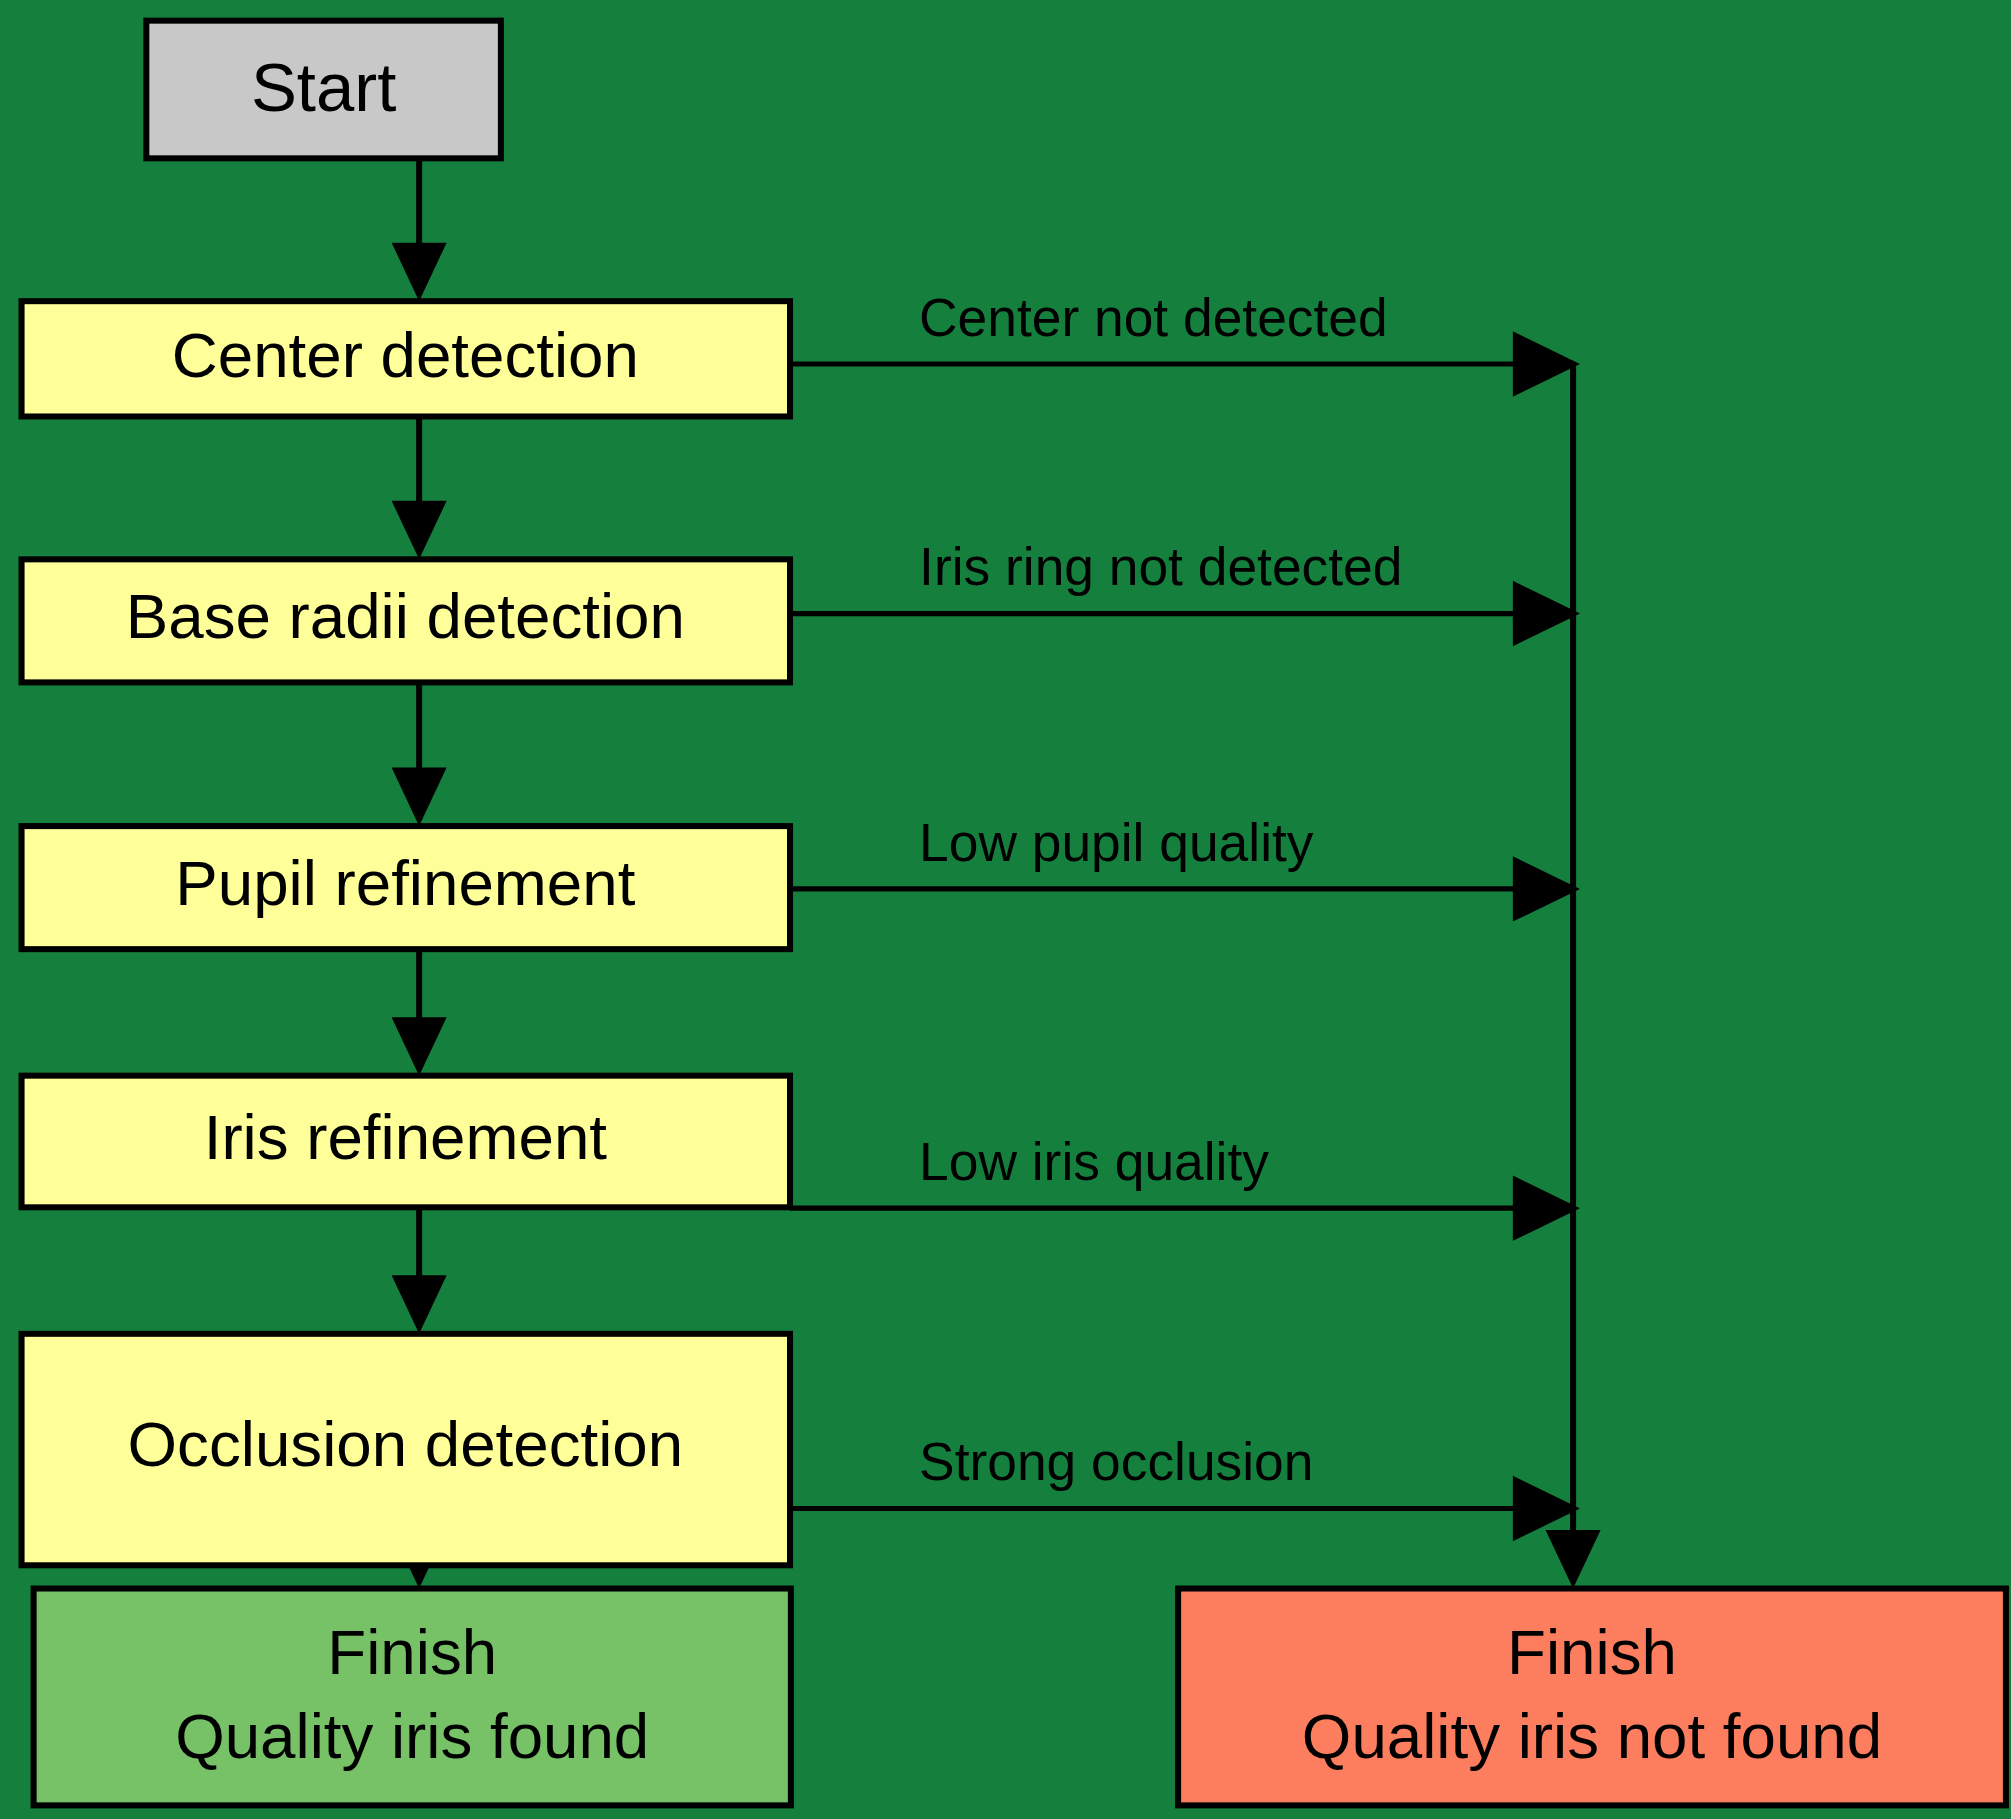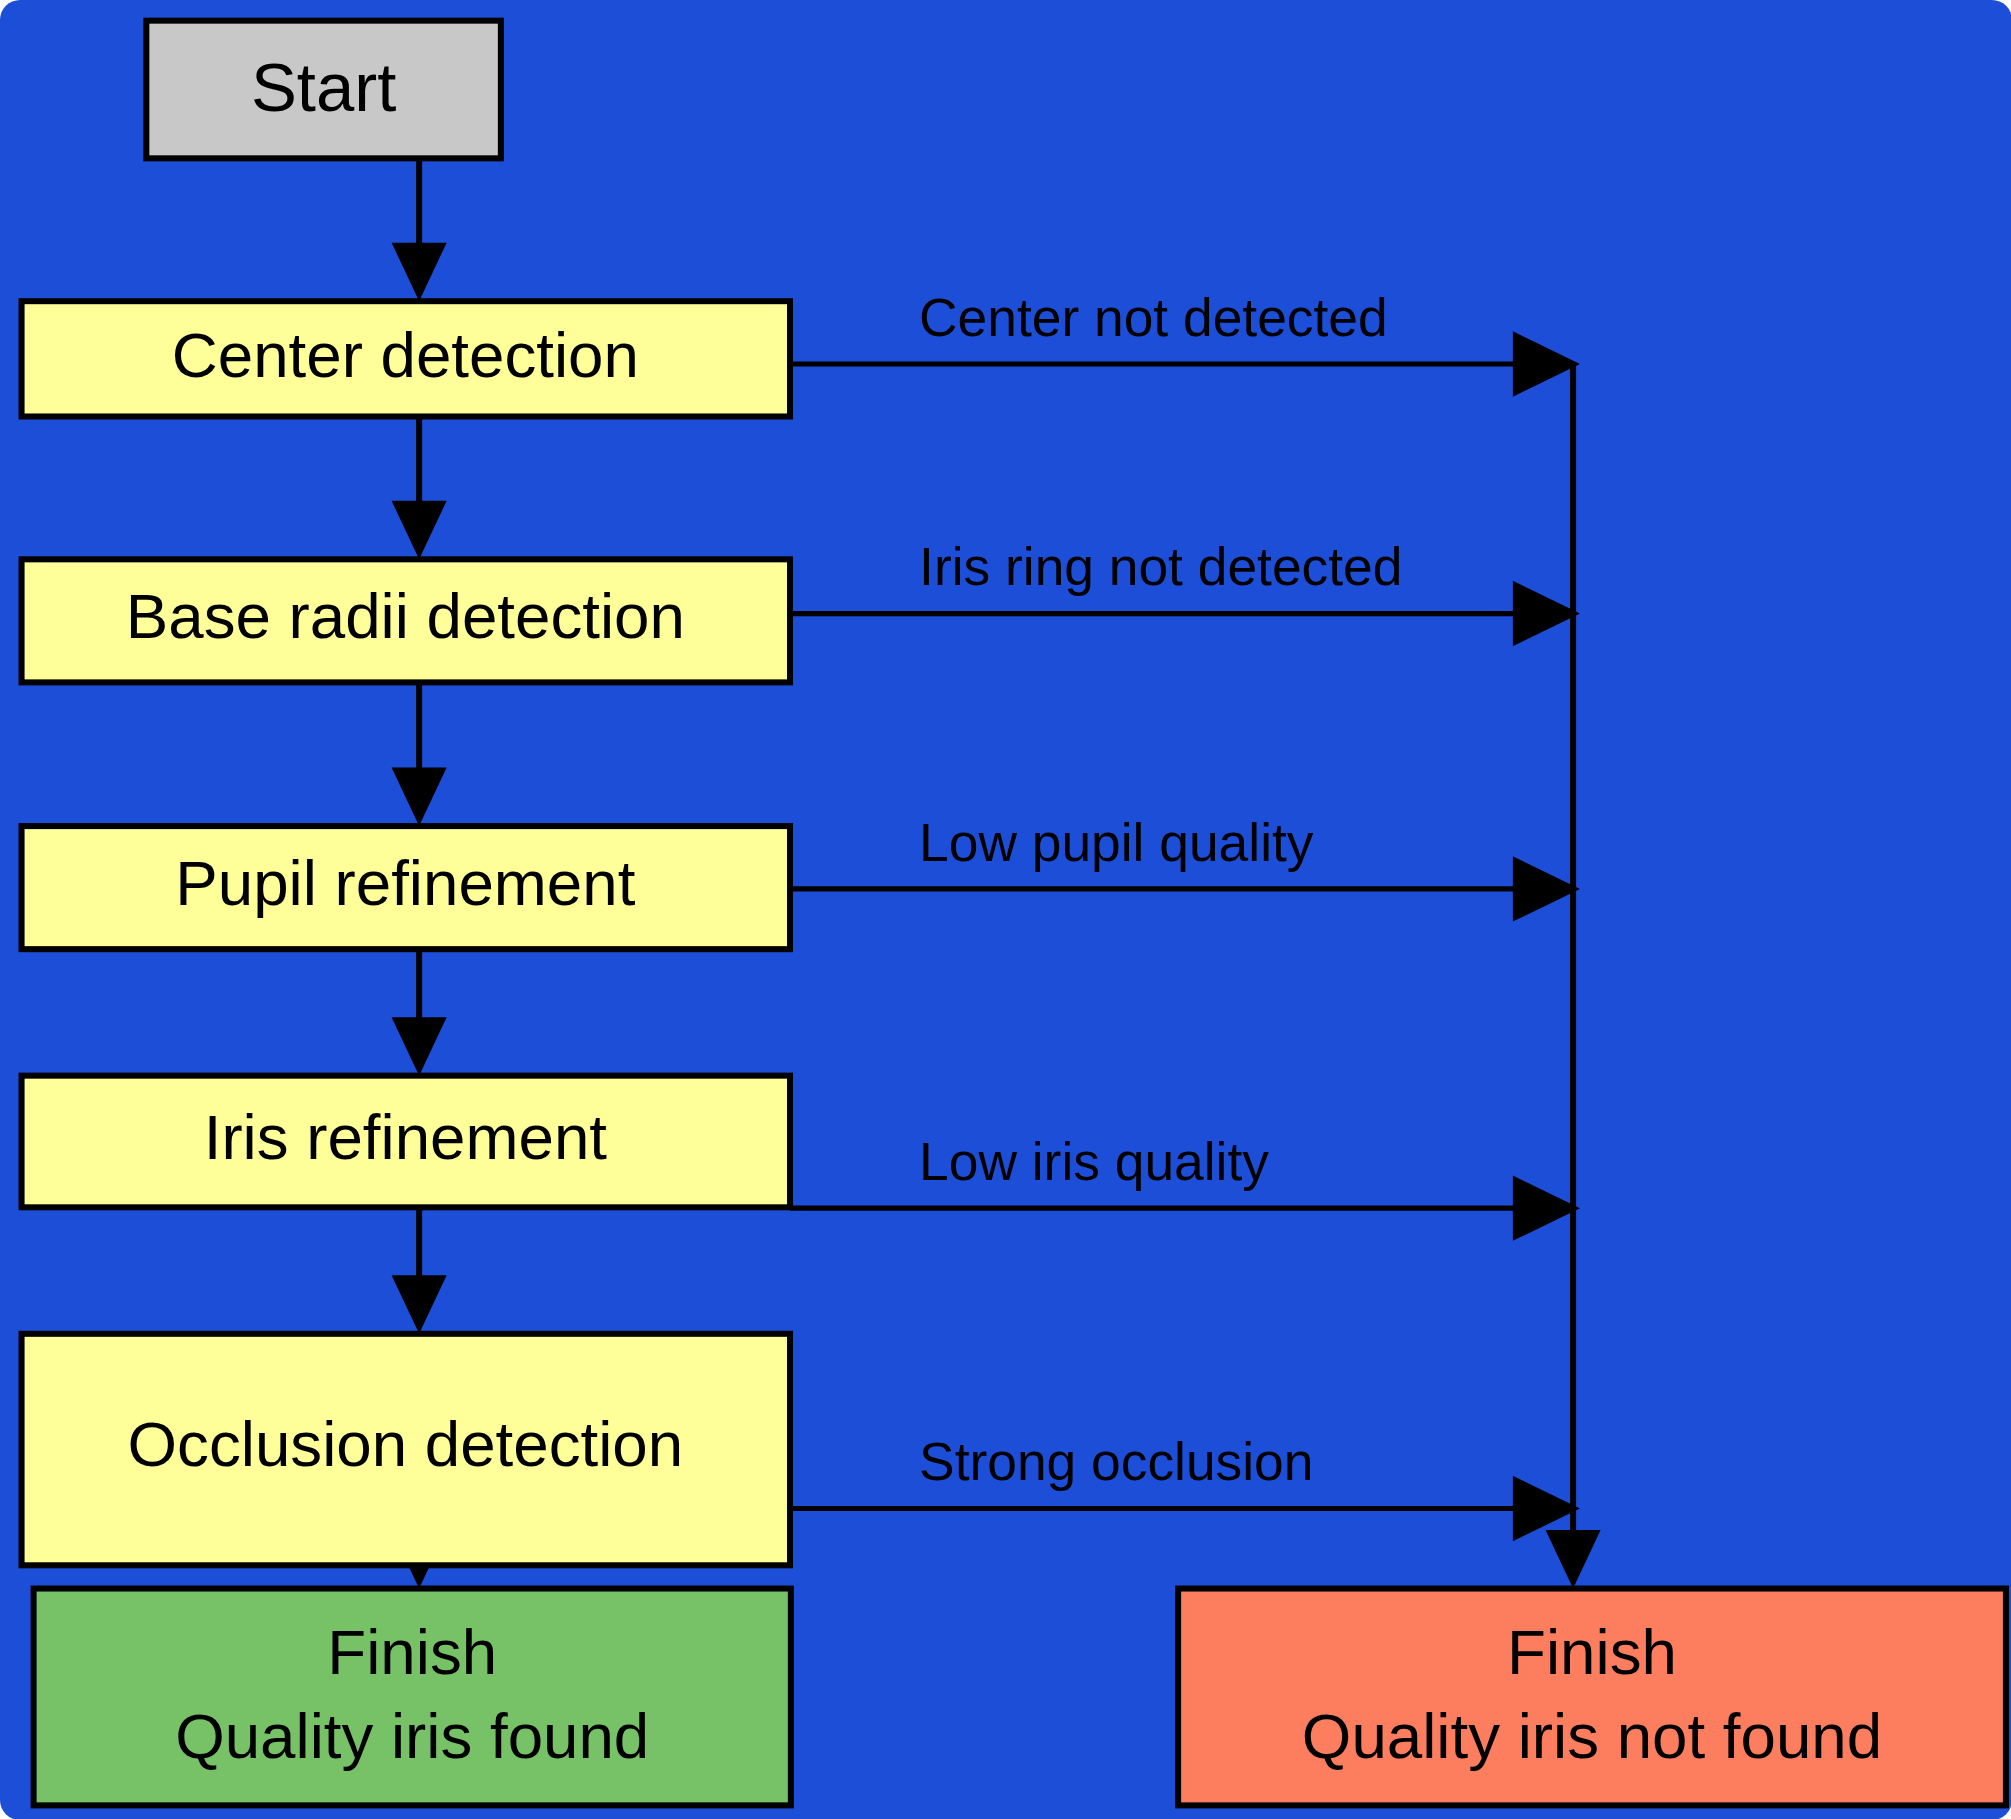--- a/index.html
+++ b/index.html
@@ -10,22 +10,21 @@
   body {
     width: 2012px;
     height: 1820px;
     font-family: "Liberation Sans", sans-serif;
     overflow: hidden;
   }
   #flowchart-root {
     position: relative;
     width: 2012px;
     height: 1820px;
-    background: #1d4ed8;
-    border-radius: 20px;
+    background: #15803d;
   }
   svg.diagram {
     position: absolute;
     top: 0;
     left: 0;
     width: 2012px;
     height: 1820px;
     display: block;
   }
   .node-box {

